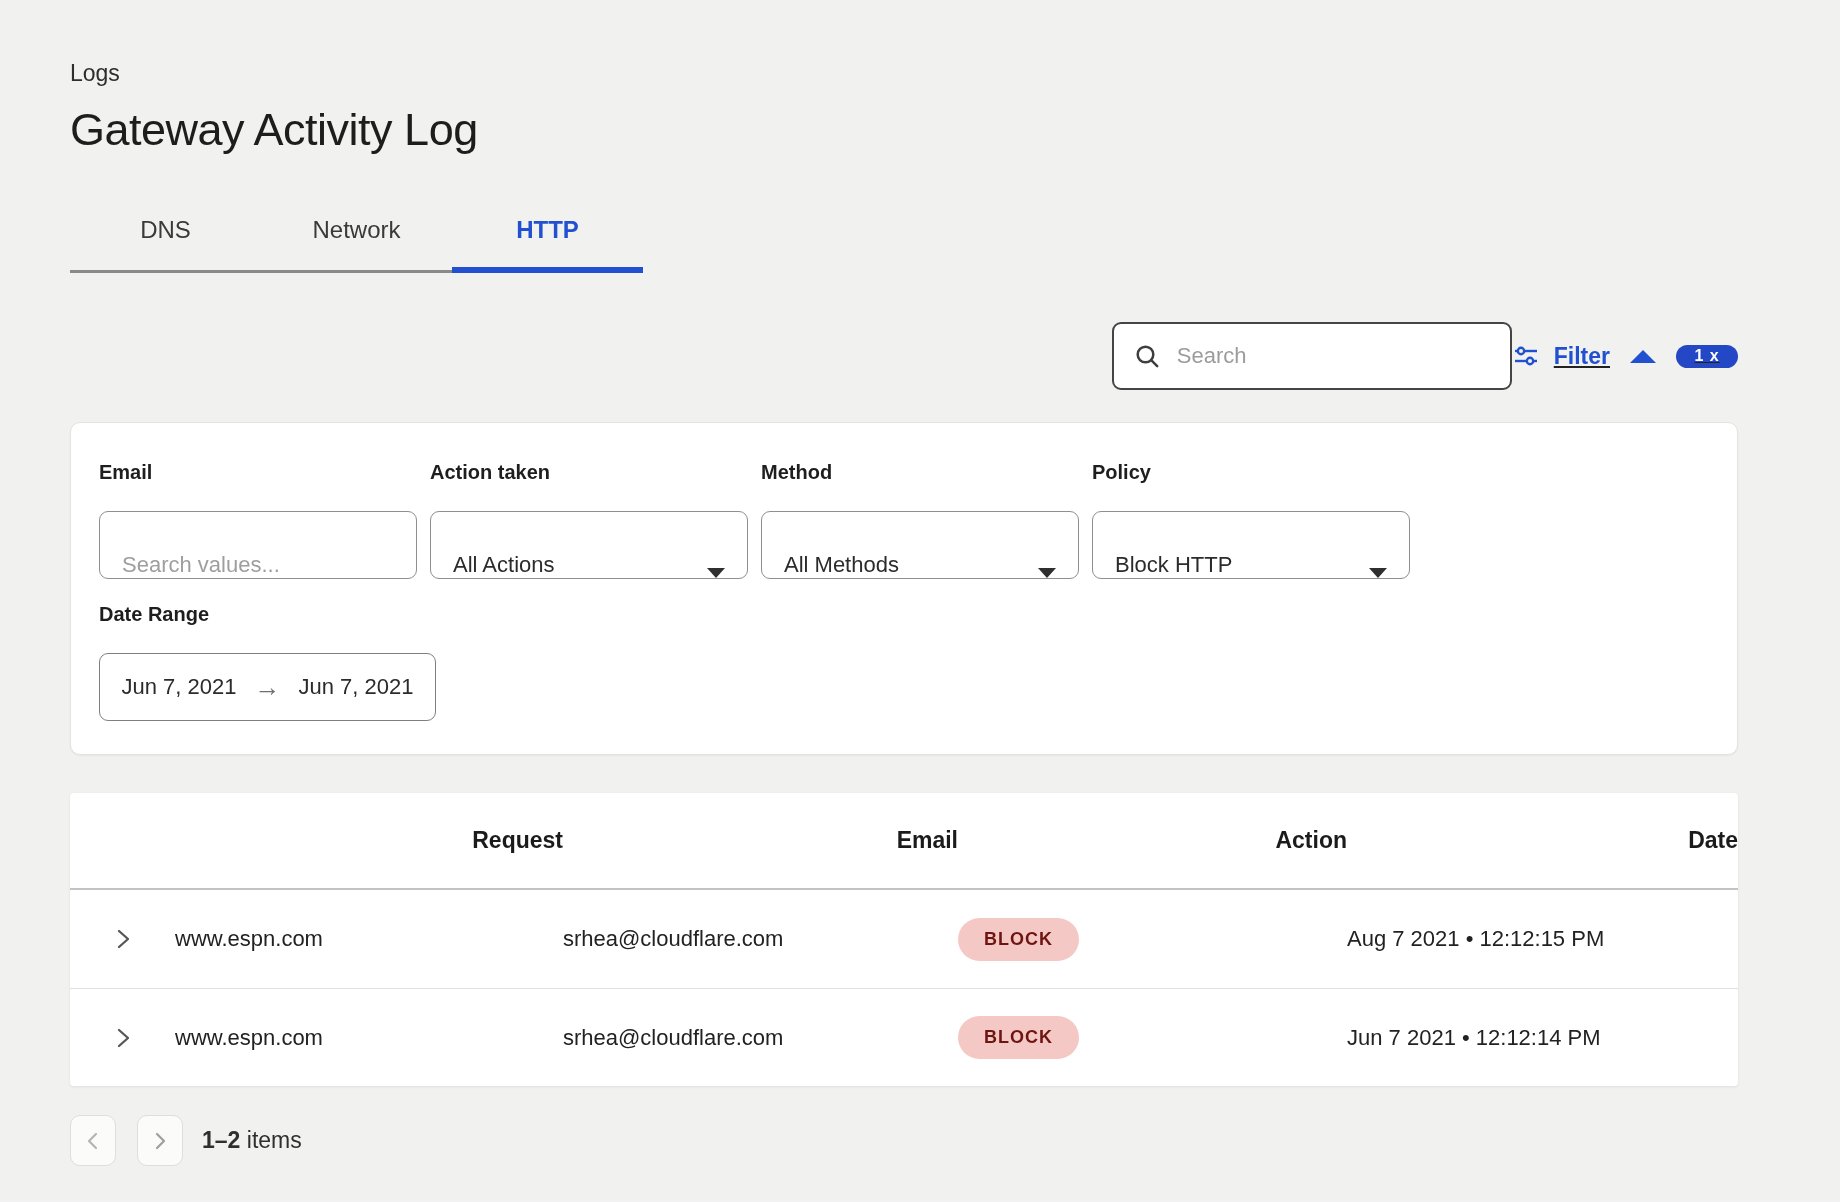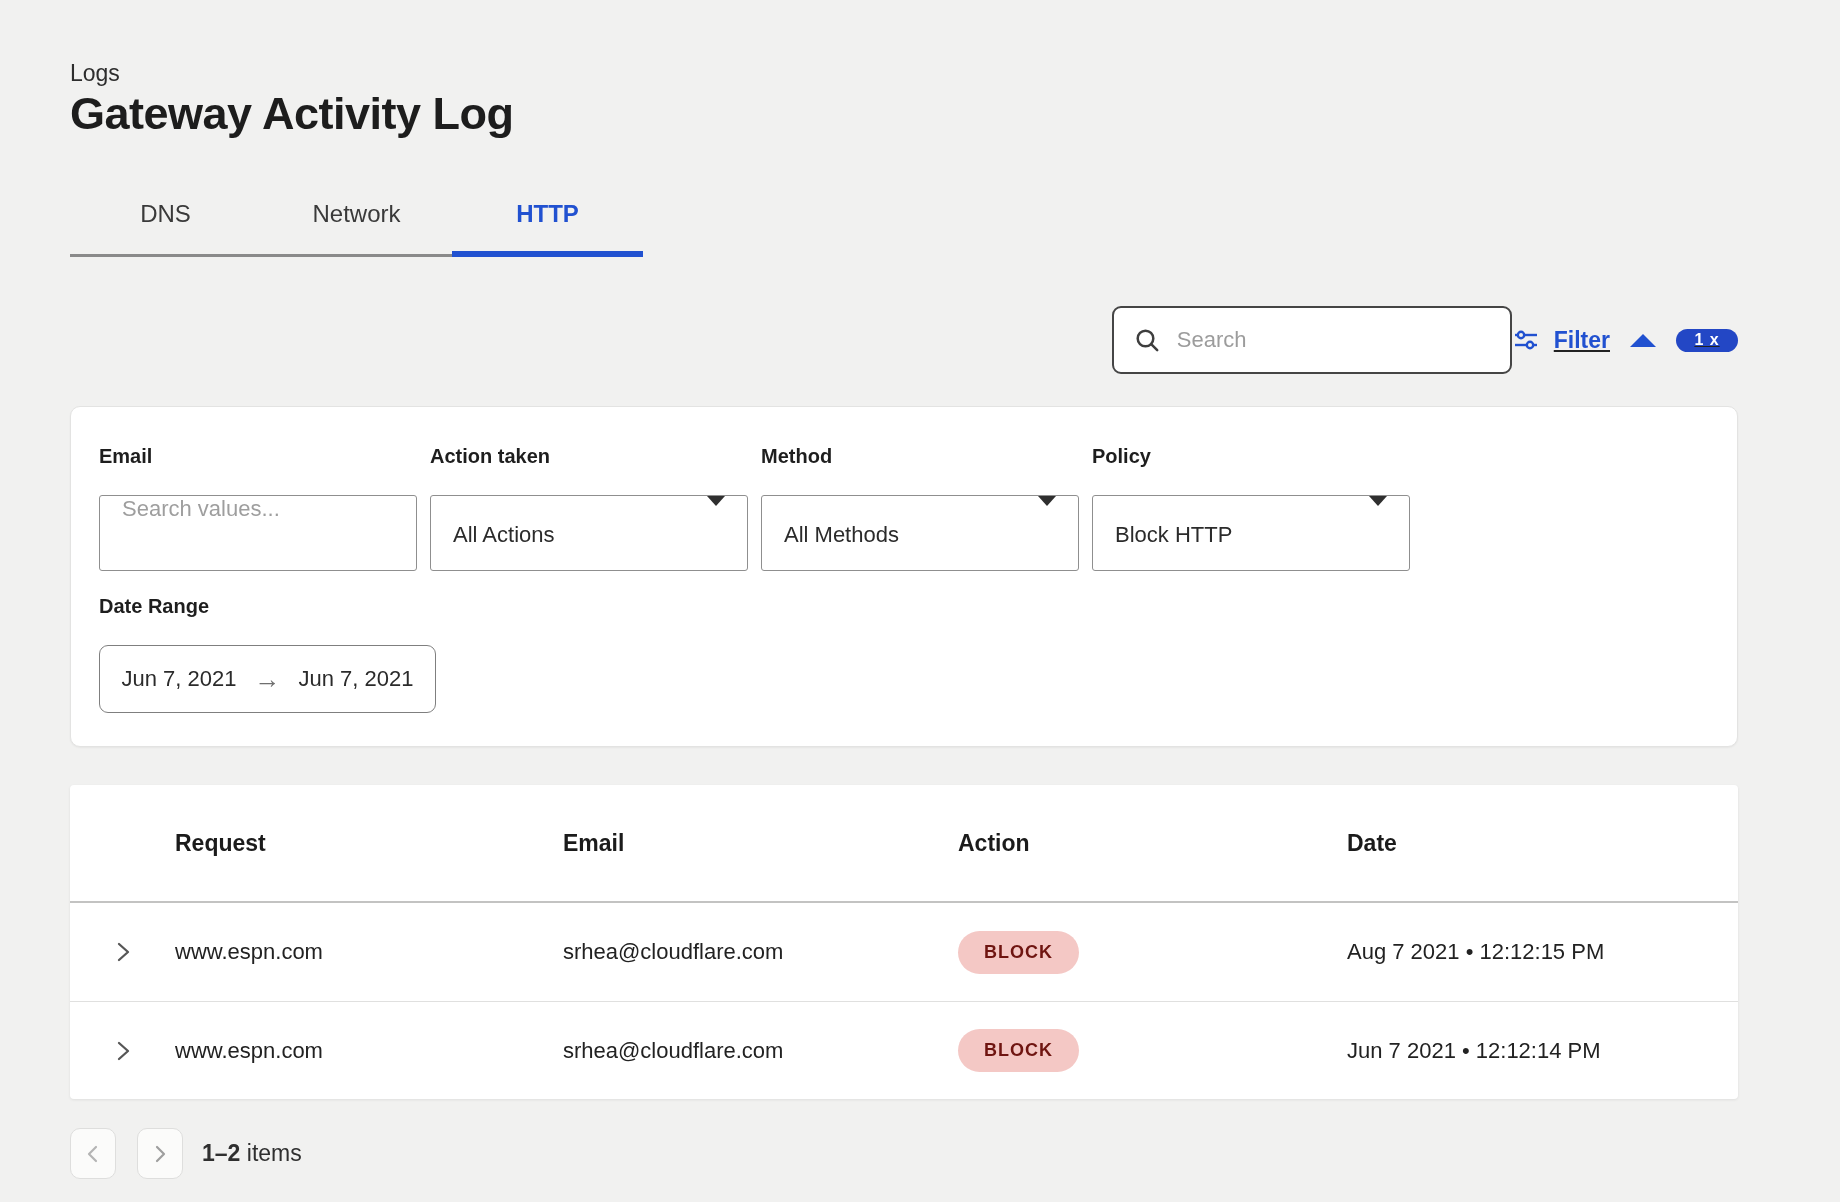--- a/index.html
+++ b/index.html
@@ -7,21 +7,21 @@
   body {
     background: #f1f1f0;
     font-family: "Liberation Sans", sans-serif;
     color: #222;
     overflow: hidden;
   }
   .content { width: 1668px; margin: 0 0 0 70px; }
 
   
   .breadcrumb { padding-top: 60px; font-size: 23px; color: #2d2d2d; height: 88px; }
-  .page-title { font-size: 45px; font-weight: 700; color: #1d1d1d; letter-spacing: -0.5px; }
+  .page-title { margin-top: 16px; font-size: 45px; font-weight: 400; color: #1d1d1d; letter-spacing: -0.5px; }
 
   
   .tabs { display: flex; margin-top: 46px; width: 573px; border-bottom: 3px solid #8a8a8a; }
   .tab { width: 191px; text-align: center; padding: 14px 0 26px 0; font-size: 24px; color: #3a3a3a; cursor: pointer; position: relative; }
   .tab.active { color: #2151d0; font-weight: 700; }
   .tab.active::after { content: ""; position: absolute; left: 0; right: 0; bottom: -3px; height: 6px; background: #2151d0; }
 
   
   .toolbar { margin-top: 49px; display: flex; align-items: center; justify-content: flex-end; }
   .searchbox { width: 400px; height: 68px; background: #fff; border: 2px solid #454545; border-radius: 9px; display: flex; align-items: center; padding: 0 20px; }
@@ -30,35 +30,35 @@
   .filter-ctl { display: flex; align-items: center; gap: 14px; cursor: pointer; text-decoration: underline; }
   .filter-label { color: #2151d0; font-size: 23px; font-weight: 700; }
   .caret-up { width: 0; height: 0; border-left: 13px solid transparent; border-right: 13px solid transparent; border-bottom: 13px solid #2151d0; margin: 0 6px; }
   .filter-badge { background: #2347c5; color: #fff; border-radius: 999px; font-size: 16px; font-weight: 700; padding: 2px 0; width: 62px; height: 23px; display: flex; align-items: center; justify-content: center; letter-spacing: 1px; }
 
   
   .filter-panel { margin-top: 32px; background: #fff; border: 1px solid #e3e3e2; border-radius: 10px; padding: 38px 28px 33px 28px; box-shadow: 0 1px 2px rgba(0,0,0,0.05); }
   .filter-row { display: flex; gap: 13px; }
   .ffield { width: 318px; }
   .ffield-label { font-size: 20px; font-weight: 700; color: #1e1e1e; height: 24px; }
-  .fcontrol { margin-top: 26px; height: 76px; border: 1.5px solid #8f8f8f; border-radius: 3px; background: #fff; display: flex; align-items: flex-start; padding: 0 22px; position: relative; }
+  .fcontrol { margin-top: 26px; height: 68px; border: 1.5px solid #8f8f8f; border-radius: 9px; background: #fff; display: flex; align-items: flex-end; padding: 0 22px; position: relative; }
   .fcontrol input { border: none; outline: none; font-size: 22px; width: 100%; font-family: "Liberation Sans", sans-serif; background: transparent; color: #333; }
   .fcontrol input::placeholder { color: #9e9e9e; }
   .fselect { cursor: pointer; }
   .fselect .value { font-size: 22px; color: #2b2b2b; margin-top: 26px; }
   .caret-down { position: absolute; right: 22px; width: 0; height: 0; border-left: 9px solid transparent; border-right: 9px solid transparent; border-top: 10px solid #2f2f2f; }
   .date-label { margin-top: 24px; }
   .date-box { margin-top: 26px; width: 337px; height: 68px; border: 1.5px solid #7f7f7f; border-radius: 9px; display: flex; align-items: center; justify-content: center; gap: 18px; cursor: pointer; }
   .date-box .dval { font-size: 22px; color: #2b2b2b; }
   .date-box .darrow { font-size: 26px; color: #6f6f6f; }
 
   
   .table-card { margin-top: 38px; background: #fff; border-radius: 4px; box-shadow: 0 1px 3px rgba(0,0,0,0.08); }
   .trow { display: grid; grid-template-columns: 105px 388px 395px 389px auto; align-items: center; }
-  .thead { height: 118px; border-bottom: 2px solid #c3c3c2; font-weight: 700; font-size: 23px; color: #1b1b1b; }
+  .thead { height: 97px; border-bottom: 2px solid #c3c3c2; font-weight: 700; font-size: 23px; color: #1b1b1b; text-align: right; }
   .tbody-row { height: 98px; font-size: 22px; color: #222; }
   .tbody-row + .tbody-row { border-top: 1px solid #e0e0df; }
   .chev-cell { display: flex; justify-content: center; cursor: pointer; }
   .badge-block { display: inline-block; background: #f4c8c5; color: #6f1511; font-weight: 700; font-size: 18px; letter-spacing: 1px; border-radius: 999px; padding: 11px 26px; }
 
   
   .pagination { margin-top: 29px; display: flex; align-items: center; }
   .page-btn { width: 46px; height: 51px; border: 1.5px solid #dededd; border-radius: 10px; background: #fbfbfa; display: flex; align-items: center; justify-content: center; cursor: pointer; }
   .page-btn + .page-btn { margin-left: 21px; }
   .items-text { margin-left: 19px; font-size: 23px; color: #2f2f2f; }

